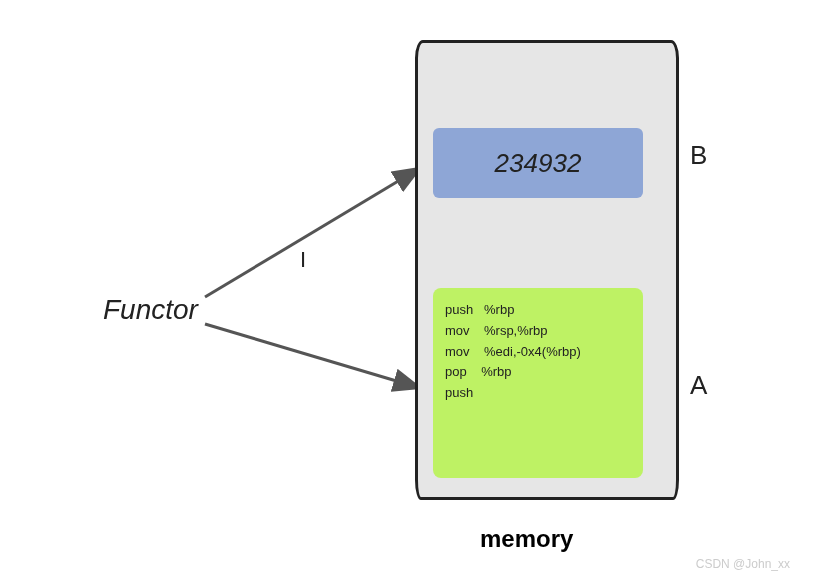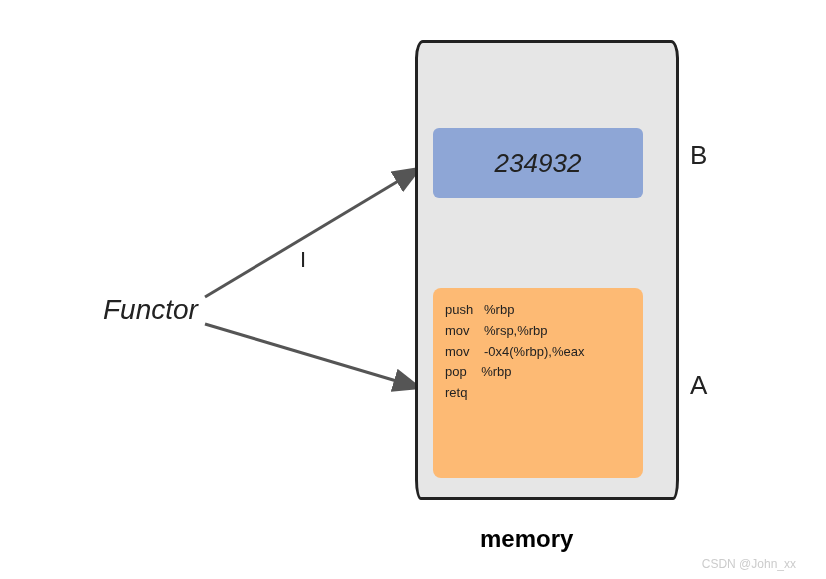--- a/index.html
+++ b/index.html
@@ -55,21 +55,21 @@
       font-size: 26px;
       color: #222;
       font-style: italic;
     }
     .red-box {
       position: absolute;
       left: 15px;
       top: 245px;
       width: 210px;
       height: 190px;
-      background: #fdba74;
+      background: #bef264;
       border-radius: 8px;
       padding: 12px 12px;
     }
     .asm-line {
       font-size: 13px;
       color: #222;
       white-space: pre;
       line-height: 1.6;
       font-family: 'Comic Sans MS', cursive, sans-serif;
     }
@@ -91,21 +91,21 @@
       position: absolute;
       left: 480px;
       top: 525px;
       font-size: 24px;
       font-weight: bold;
       color: #000000;
       font-family: Arial, sans-serif;
     }
     .watermark {
       position: absolute;
-      right: 30px;
+      right: 36px;
       bottom: 8px;
       font-size: 12px;
       color: #ccc;
       font-family: Arial, sans-serif;
       text-align: center;
     }
     .arrow-svg {
       position: absolute;
       left: 0;
       top: 0;
@@ -131,23 +131,23 @@
   <line x1="205" y1="324" x2="420" y2="388" stroke="#555" stroke-width="3" marker-end="url(#arrowhead)"></line>
 </svg>
 
 <div class="memory-container">
   <div class="blue-box">
     <span class="value">234932</span>
   </div>
   <div class="red-box">
     <div class="asm-line">push   %rbp</div>
     <div class="asm-line">mov    %rsp,%rbp</div>
-    <div class="asm-line">mov    -0x4(%rbp),%eax</div>
+    <div class="asm-line">mov    %edi,-0x4(%rbp)</div>
     <div class="asm-line">pop    %rbp</div>
-    <div class="asm-line">retq</div>
+    <div class="asm-line">push</div>
   </div>
 </div>
 
 <div class="label-b">B</div>
 <div class="label-a">A</div>
 
 <div class="memory-label">memory</div>
 
 <div class="watermark">CSDN @John_xx</div>
 

